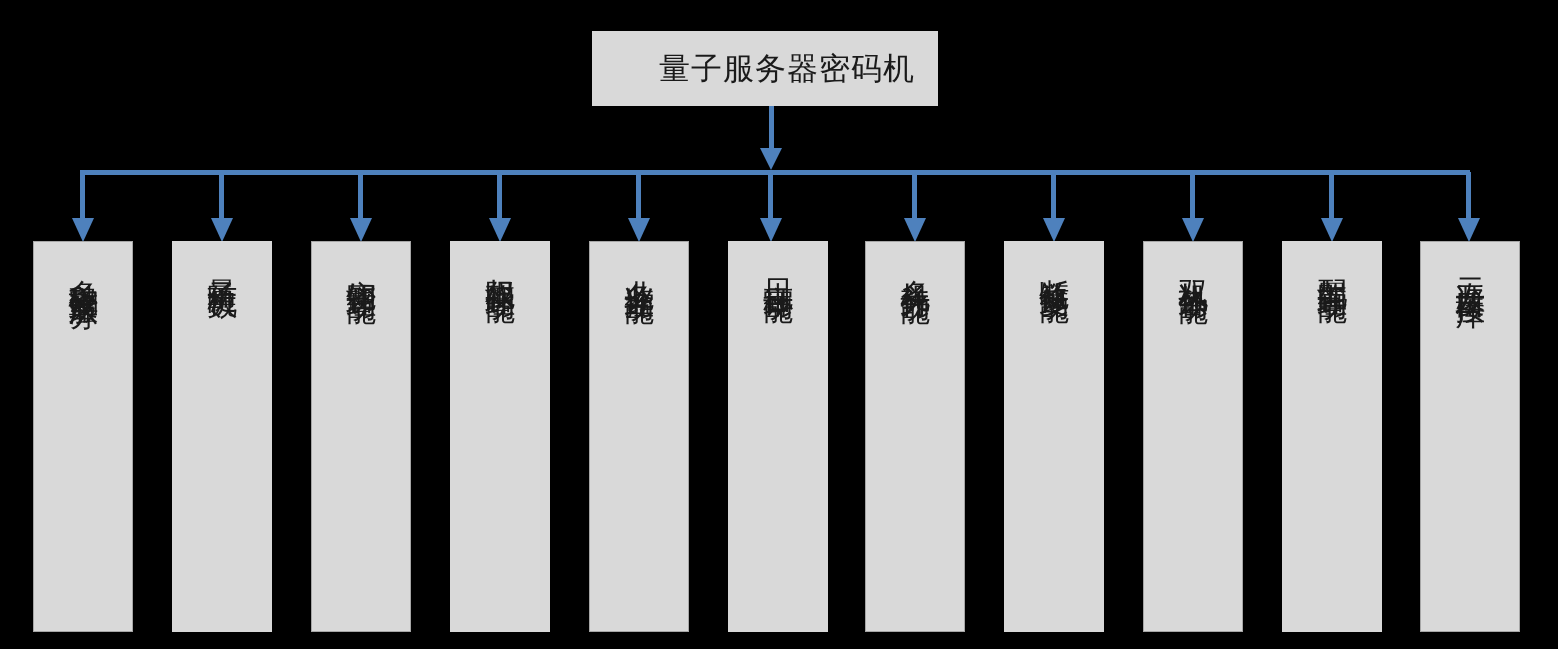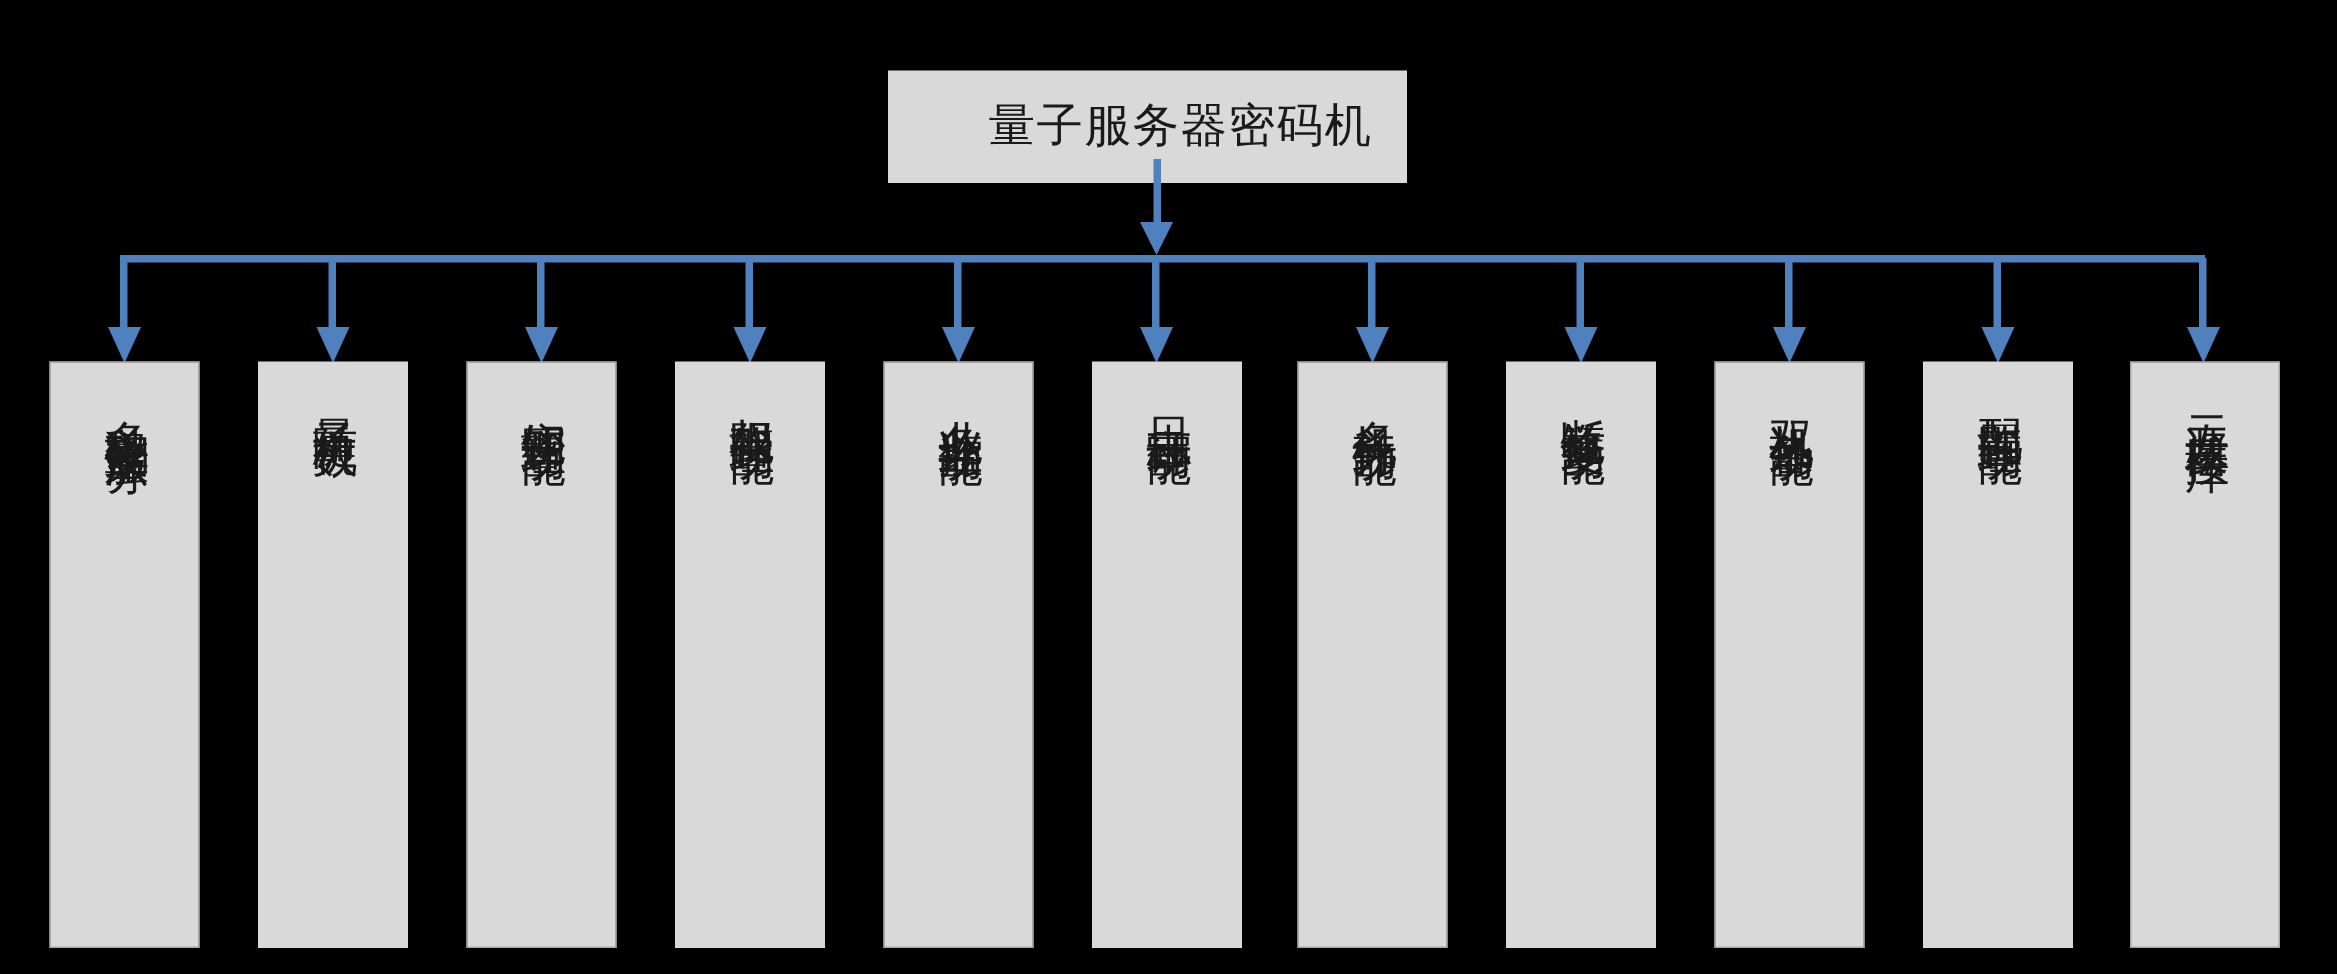--- a/index.html
+++ b/index.html
@@ -13,21 +13,21 @@
     height: 649px;
     background: #000000;
     overflow: hidden;
     font-family: "DejaVu Serif", "Liberation Serif", serif;
   }
 
   
   .root-node {
     position: absolute;
     left: 592px;
-    top: 47px;
+    top: 31px;
     width: 346px;
     height: 75px;
     background: #d9d9d9;
     display: flex;
     align-items: center;
     justify-content: center;
     box-sizing: border-box;
     padding-left: 44px;
   }
   .root-label {

